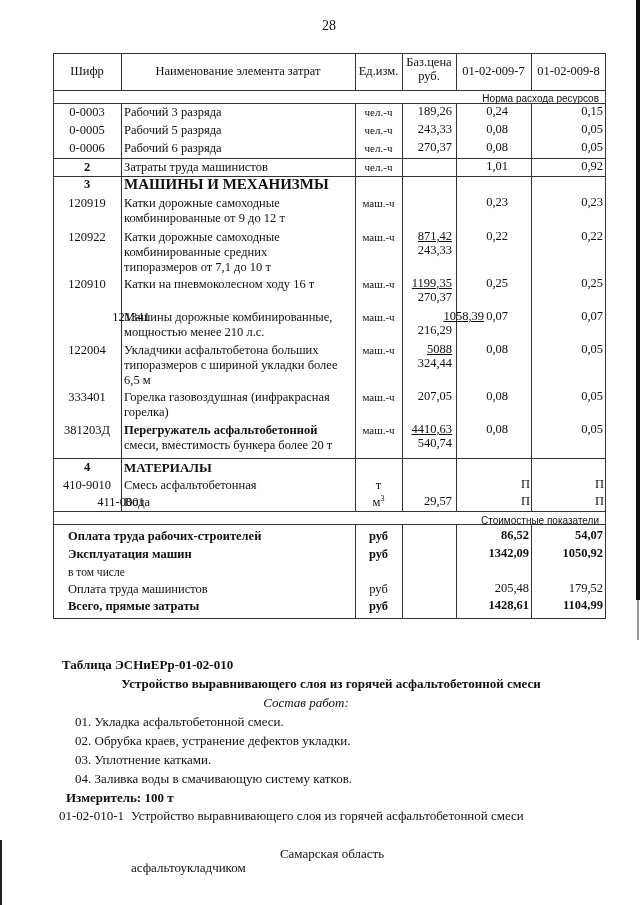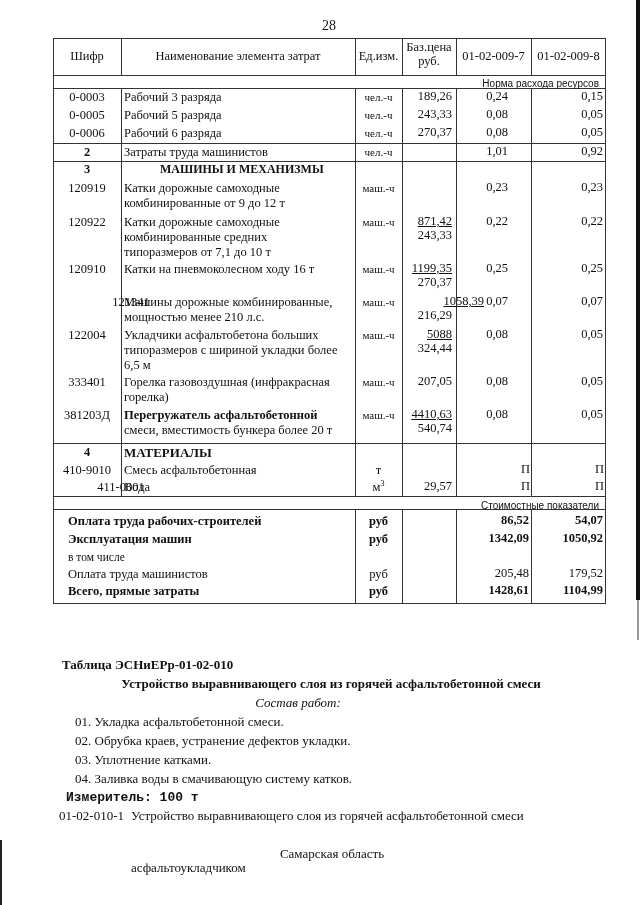--- a/index.html
+++ b/index.html
@@ -4,21 +4,21 @@
 <style>
   html, body { margin:0; padding:0; }
   body { width:640px; height:905px; background:#ffffff; position:relative; overflow:hidden;
          font-family:"Liberation Serif", serif; color:#111; }
   .abs { position:absolute; white-space:nowrap; }
   .edge-strip { position:absolute; left:636px; top:0; width:4px; height:600px; background:#111; }
   .edge-strip2 { position:absolute; left:637px; top:600px; width:2px; height:40px; background:#999; }
   .bottom-strip { position:absolute; left:0; top:840px; width:2px; height:65px; background:#222; }
   .page-num { left:322px; top:18px; font-size:14px; }
 
-  .tbl { position:absolute; left:53px; top:38px; width:553px; height:418px; }
+  .tbl { position:absolute; left:53px; top:53px; width:553px; height:418px; }
   .hl { position:absolute; height:1px; background:#333; }
   .vl { position:absolute; width:1px; background:#333; }
 
   .cell { position:absolute; font-size:12.5px; line-height:15px; }
   .sans { font-family:"Liberation Sans", sans-serif; font-size:10px; }
   .b { font-weight:bold; }
   .c { text-align:center; }
   .r { text-align:right; }
   .u { text-decoration:underline; }
   sup { font-size:8px; vertical-align:super; line-height:0; }
@@ -110,21 +110,21 @@
 
   <div>
     <div class="cell c b" style="left:0;top:107px;width:68px;">2</div>
     <div class="cell" style="left:71px;top:107px;">Затраты труда машинистов</div>
     <div class="cell c" style="left:302px;top:107px;width:47px;font-size:11px;">чел.-ч</div>
     <div class="cell r" style="left:403px;top:106px;width:52px;">1,01</div>
     <div class="cell r" style="left:478px;top:106px;width:72px;">0,92</div>
   </div>
 
   <div class="cell c b" style="left:0;top:124px;width:68px;">3</div>
-  <div class="cell b" style="left:71px;top:124px;font-size:12px;margin-left:36px;">МАШИНЫ И МЕХАНИЗМЫ</div>
+  <div class="cell b" style="left:71px;top:124px;font-size:15px;">МАШИНЫ И МЕХАНИЗМЫ</div>
 
   <div>
     <div class="cell c" style="left:0;top:143px;width:68px;">120919</div>
     <div class="cell" style="left:71px;top:143px;">Катки дорожные самоходные</div>
     <div class="cell" style="left:71px;top:158px;">комбинированные от 9 до 12 т</div>
     <div class="cell c" style="left:302px;top:143px;width:47px;font-size:11px;">маш.-ч</div>
     <div class="cell r" style="left:403px;top:142px;width:52px;">0,23</div>
     <div class="cell r" style="left:478px;top:142px;width:72px;">0,23</div>
   </div>
 
@@ -239,26 +239,26 @@
   <div>
     <div class="cell b" style="left:15px;top:546px;">Всего, прямые затраты</div>
     <div class="cell c b" style="left:302px;top:546px;width:47px;">руб</div>
     <div class="cell r b" style="left:403px;top:545px;width:73px;">1428,61</div>
     <div class="cell r b" style="left:478px;top:545px;width:72px;">1104,99</div>
   </div>
 </div>
 
 <div class="txt b" style="left:62px;top:657px;">Таблица  ЭСНиЕРр-01-02-010</div>
 <div class="txt b" style="left:0;width:640px;text-align:center;top:676px;padding-left:22px;box-sizing:border-box;">Устройство выравнивающего слоя из горячей асфальтобетонной смеси</div>
-<div class="txt" style="left:4px;width:568px;text-align:center;top:695px;font-style:italic;padding-left:20px;box-sizing:border-box;">Состав работ:</div>
+<div class="txt" style="left:12px;width:568px;text-align:center;top:695px;font-style:italic;padding-left:20px;box-sizing:border-box;">Состав работ:</div>
 
 <div class="txt" style="left:75px;top:714px;">01. Укладка асфальтобетонной смеси.</div>
 <div class="txt" style="left:75px;top:733px;">02. Обрубка краев, устранение дефектов укладки.</div>
 <div class="txt" style="left:75px;top:752px;">03. Уплотнение катками.</div>
 <div class="txt" style="left:75px;top:771px;">04. Заливка воды в смачивающую систему катков.</div>
 
-<div class="txt b" style="left:66px;top:790px;font-family:Liberation Mono, monospace;">Измеритель: 100 т</div>
+<div class="txt b" style="left:66px;top:790px;">Измеритель: 100 т</div>
 
 <div class="txt" style="left:59px;top:808px;">01-02-010-1</div>
 <div class="txt" style="left:131px;top:808px;">Устройство выравнивающего слоя из горячей асфальтобетонной смеси</div>
 <div class="txt" style="left:131px;top:860px;">асфальтоукладчиком</div>
 
 <div class="txt" style="left:0;width:640px;text-align:center;top:846px;padding-left:24px;box-sizing:border-box;">Самарская область</div>
 
 </body></html>

